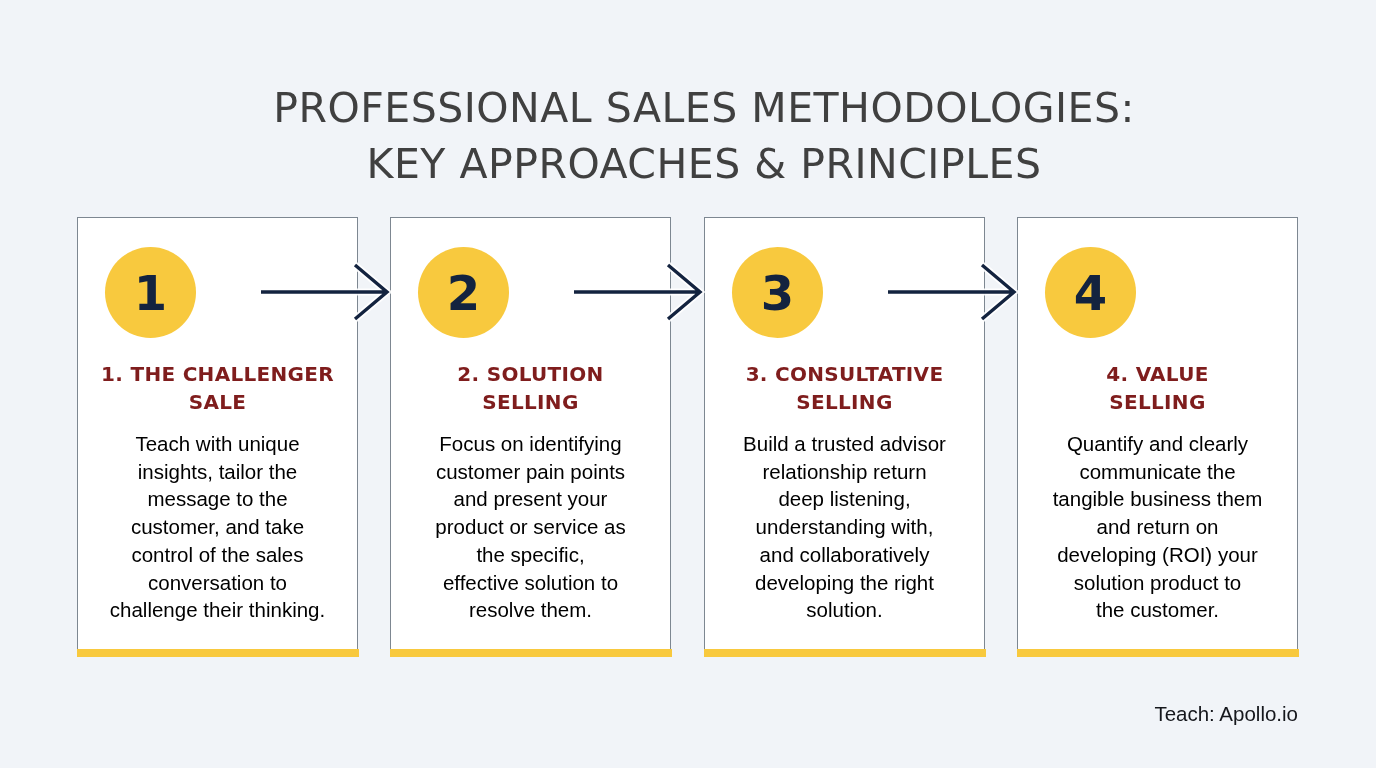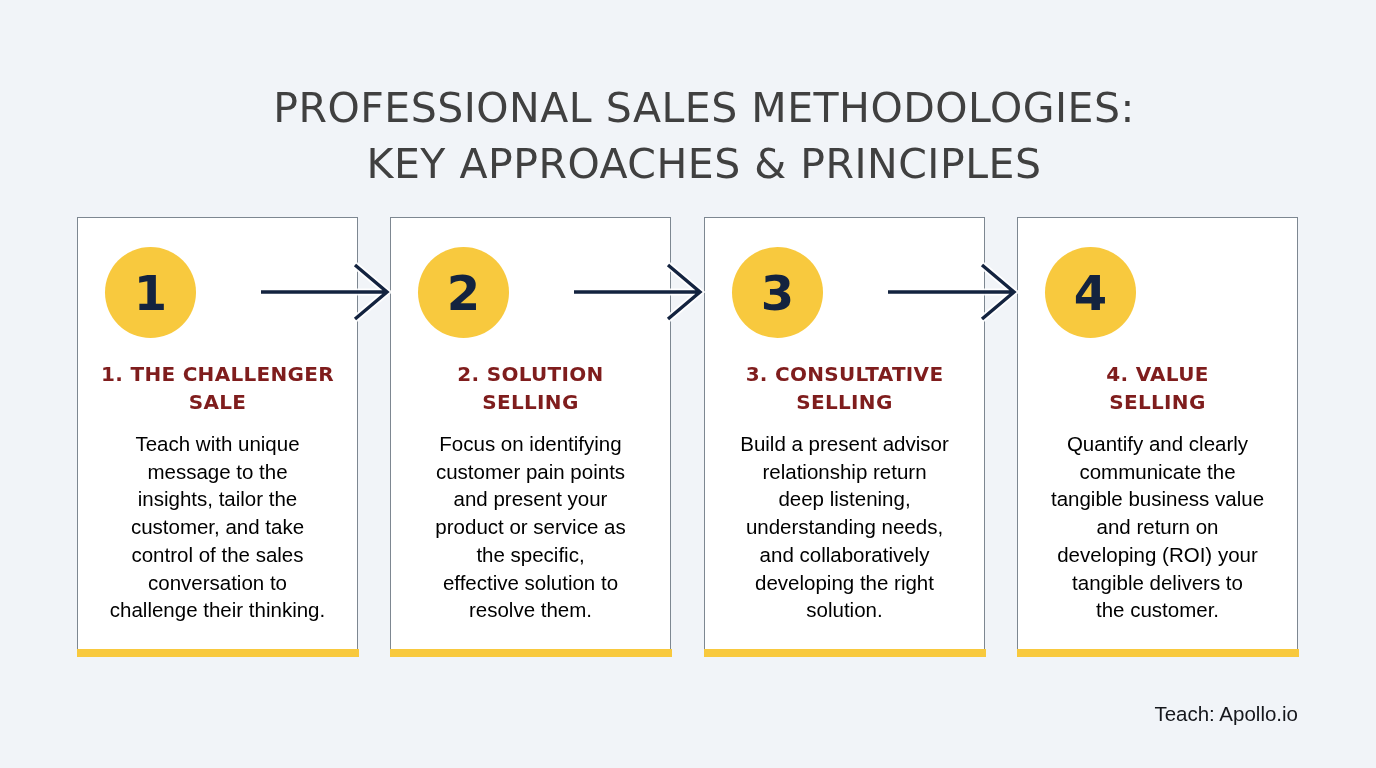--- a/index.html
+++ b/index.html
@@ -121,22 +121,22 @@
 <div class="card" style="left:77px;">
   <div class="num-circle">
     <span>1</span>
   </div>
   <div class="card-title">
     <span>1. THE CHALLENGER</span>
     <span>SALE</span>
   </div>
   <div class="card-body">
     <span>Teach with unique</span>
+    <span>insights, tailor the</span>
     <span>message to the</span>
-    <span>insights, tailor the</span>
     <span>customer, and take</span>
     <span>control of the sales</span>
     <span>conversation to</span>
     <span>challenge their thinking.</span>
   </div>
   <div class="bar"></div>
 </div>
 
 <div class="card" style="left:390px;">
   <div class="num-circle">
@@ -160,46 +160,46 @@
 
 <div class="card" style="left:704px;">
   <div class="num-circle">
     <span>3</span>
   </div>
   <div class="card-title">
     <span>3. CONSULTATIVE</span>
     <span>SELLING</span>
   </div>
   <div class="card-body">
-    <span>Build a present advisor</span>
+    <span>Build a trusted advisor</span>
     <span>relationship return</span>
     <span>deep listening,</span>
-    <span>understanding needs,</span>
+    <span>understanding with,</span>
     <span>and collaboratively</span>
     <span>developing the right</span>
     <span>solution.</span>
   </div>
   <div class="bar"></div>
 </div>
 
 <div class="card" style="left:1017px;">
   <div class="num-circle">
     <span>4</span>
   </div>
   <div class="card-title">
     <span>4. VALUE</span>
     <span>SELLING</span>
   </div>
   <div class="card-body">
     <span>Quantify and clearly</span>
     <span>communicate the</span>
-    <span>tangible business value</span>
+    <span>tangible business them</span>
     <span>and return on</span>
     <span>developing (ROI) your</span>
-    <span>tangible delivers to</span>
+    <span>solution product to</span>
     <span>the customer.</span>
   </div>
   <div class="bar"></div>
 </div>
 
 <div class="arrow" style="left:259px;">
   <svg width="132" height="60" viewBox="0 0 132 60">
     <g fill="none" stroke-linecap="butt" stroke-linejoin="miter">
       <path d="M2 30 H128 M96 3 L128 30 L96 57" stroke="#FFFFFF" stroke-width="7" opacity="0.9"></path>
       <path d="M2 30 H128 M96 3 L128 30 L96 57" stroke="#13233F" stroke-width="3.4"></path>

